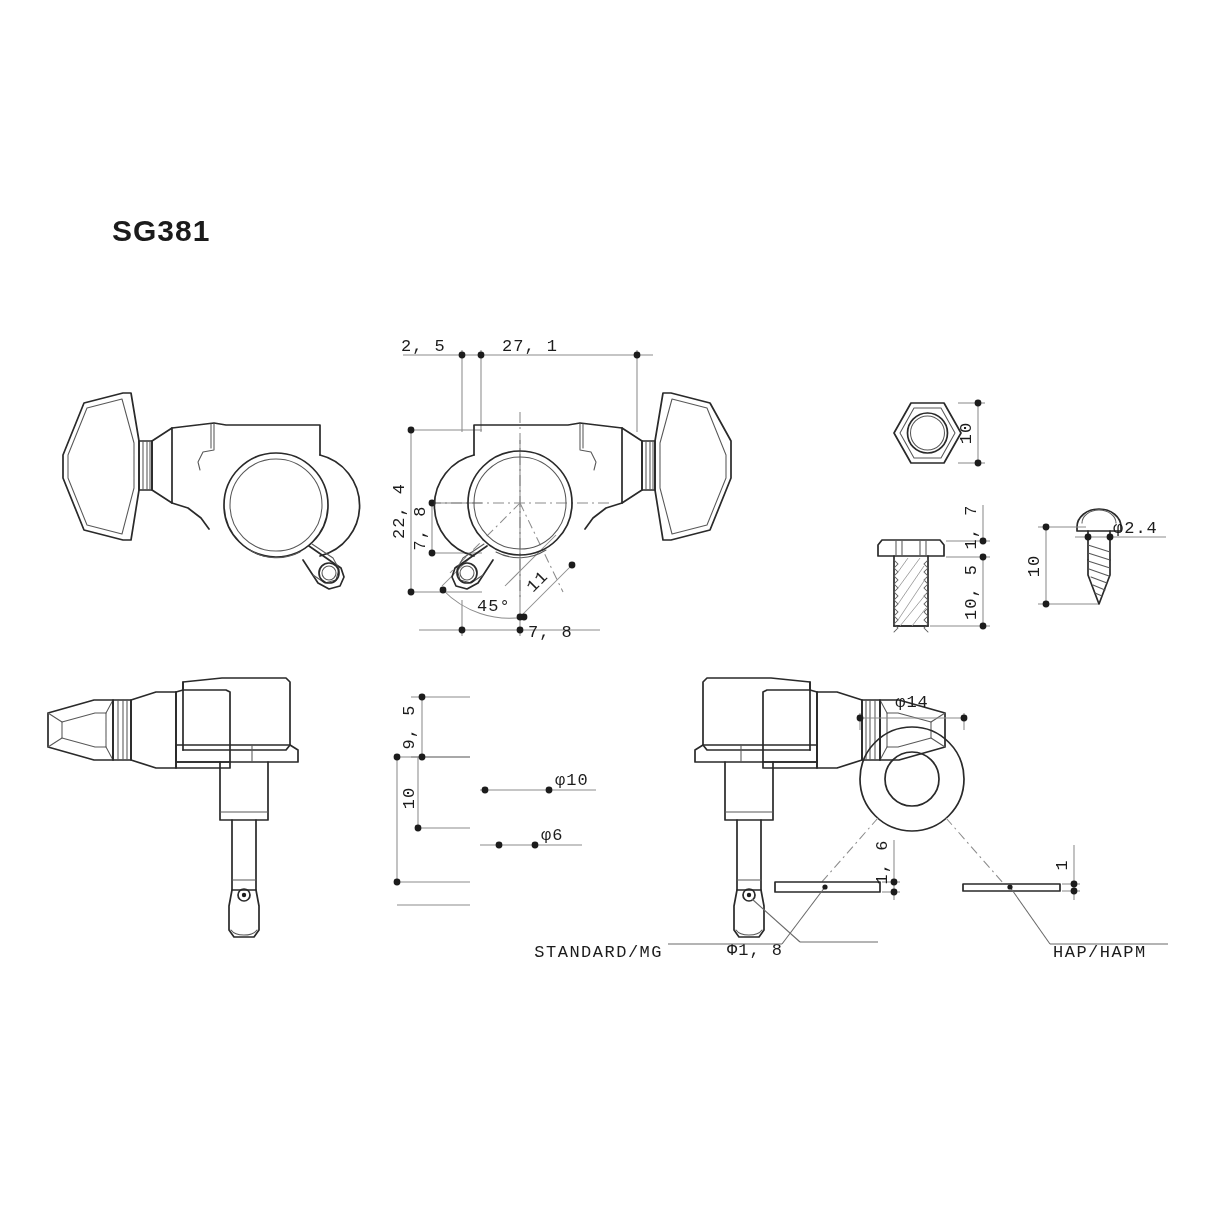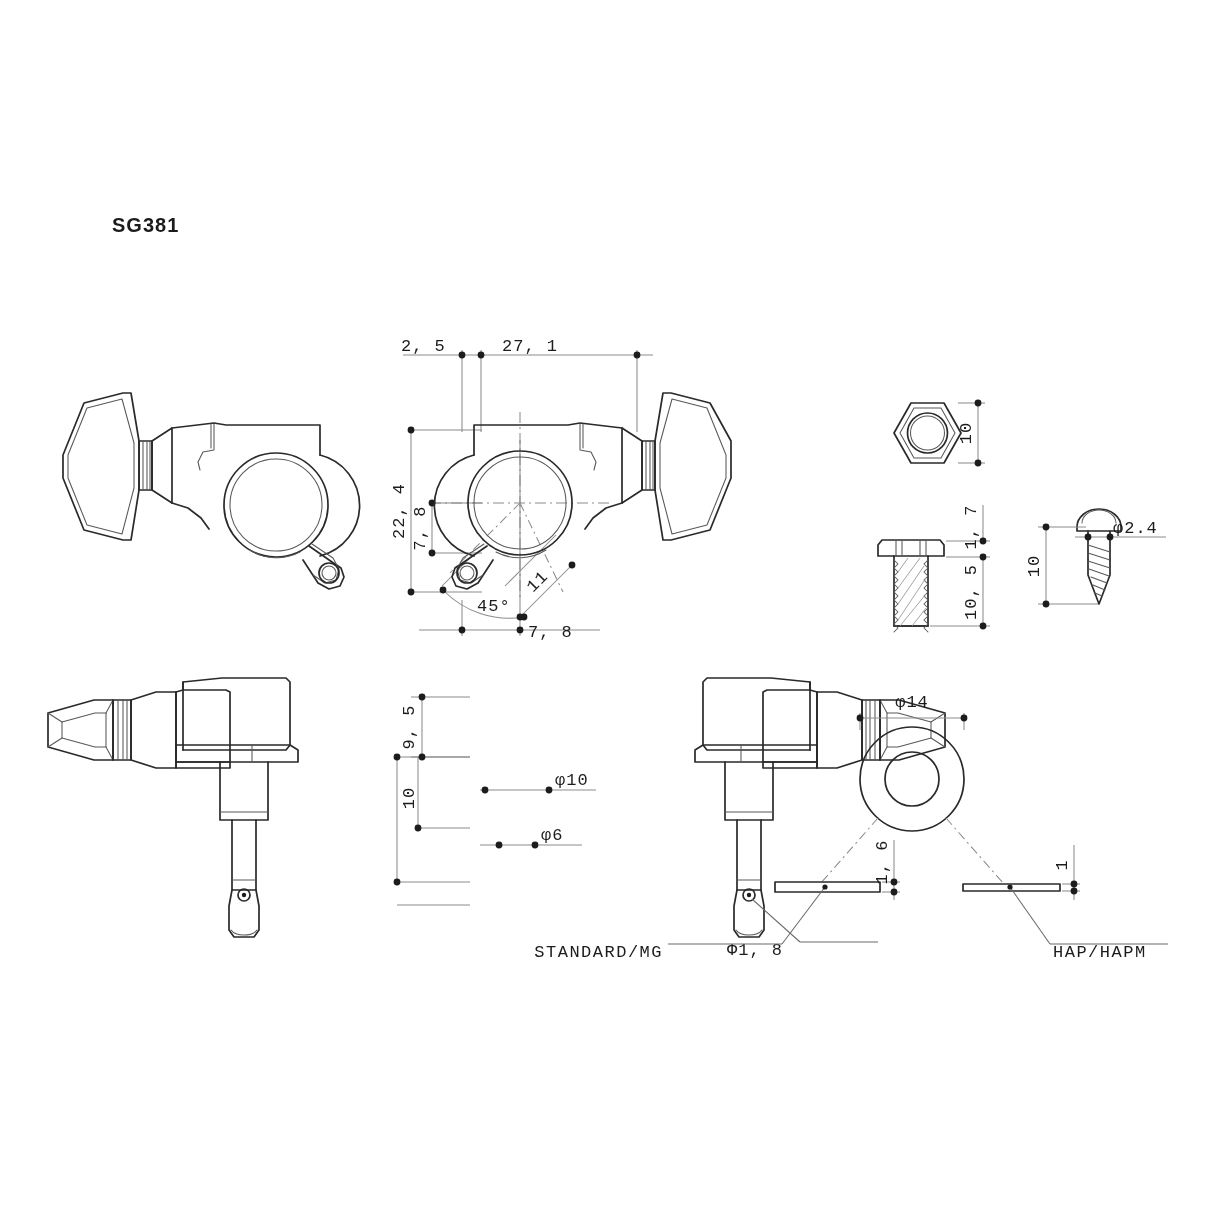--- a/index.html
+++ b/index.html
@@ -7,21 +7,21 @@
     width:1214px;height:1214px;
     background:#ffffff;
     font-family:"Liberation Sans", sans-serif;
     color:#1a1a1a;
     overflow:hidden;
     position:relative;
   }
   #stage{position:absolute;left:0;top:0;width:1214px;height:1214px;}
   #title{
     position:absolute;left:112px;top:214px;
-    font-size:20px;font-weight:bold;letter-spacing:1px;
+    font-size:30px;font-weight:bold;letter-spacing:1px;
     color:#1b1b1b;
   }
   svg{position:absolute;left:0;top:0;width:1214px;height:1214px;}
   .part{fill:none;stroke:#2a2a2a;stroke-width:1.7;stroke-linejoin:round;stroke-linecap:round;}
   .partthin{fill:none;stroke:#585858;stroke-width:1.05;stroke-linejoin:round;stroke-linecap:round;}
   .partfill{fill:#ffffff;stroke:#2a2a2a;stroke-width:1.7;stroke-linejoin:round;}
   .dim{fill:none;stroke:#8c8c8c;stroke-width:1.05;}
   .dimd{fill:none;stroke:#8c8c8c;stroke-width:1.05;stroke-dasharray:9 4 2 4;}
   .center{fill:none;stroke:#8c8c8c;stroke-width:1.05;stroke-dasharray:11 4 2 4;}
   .dot{fill:#1c1c1c;}

